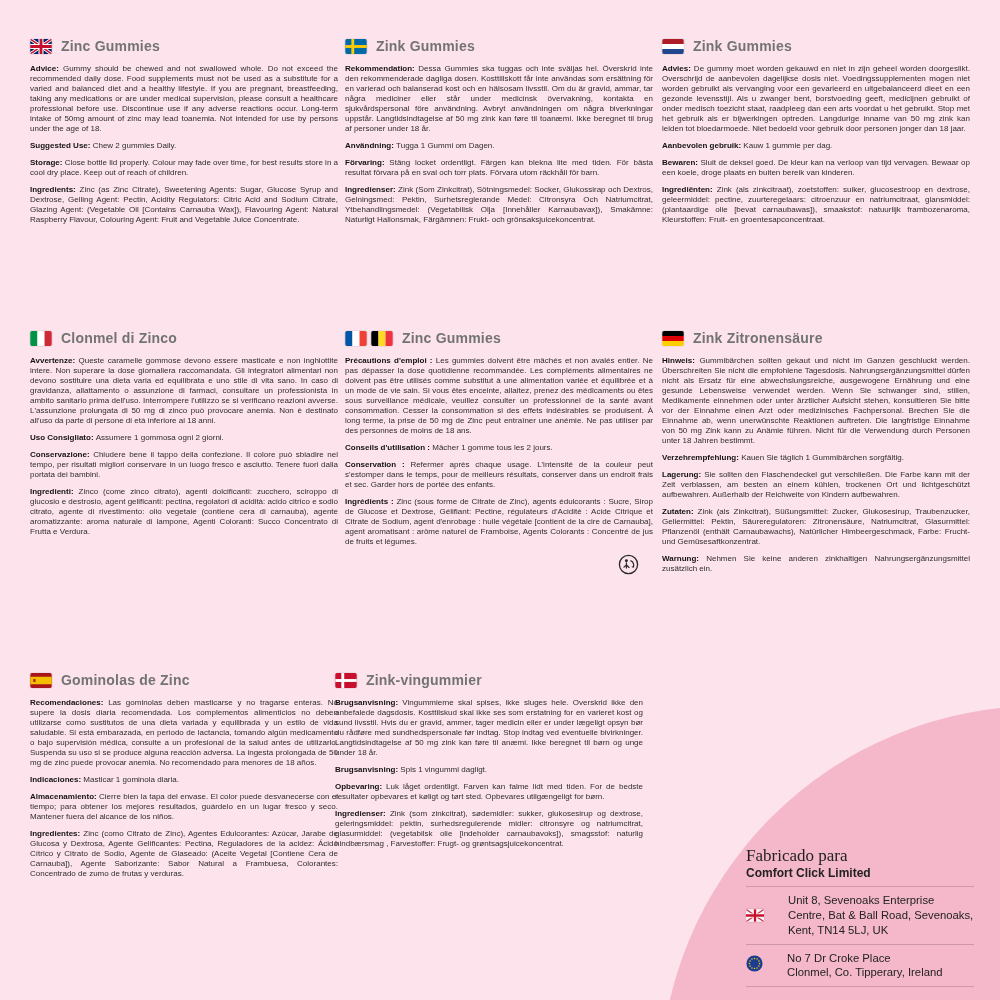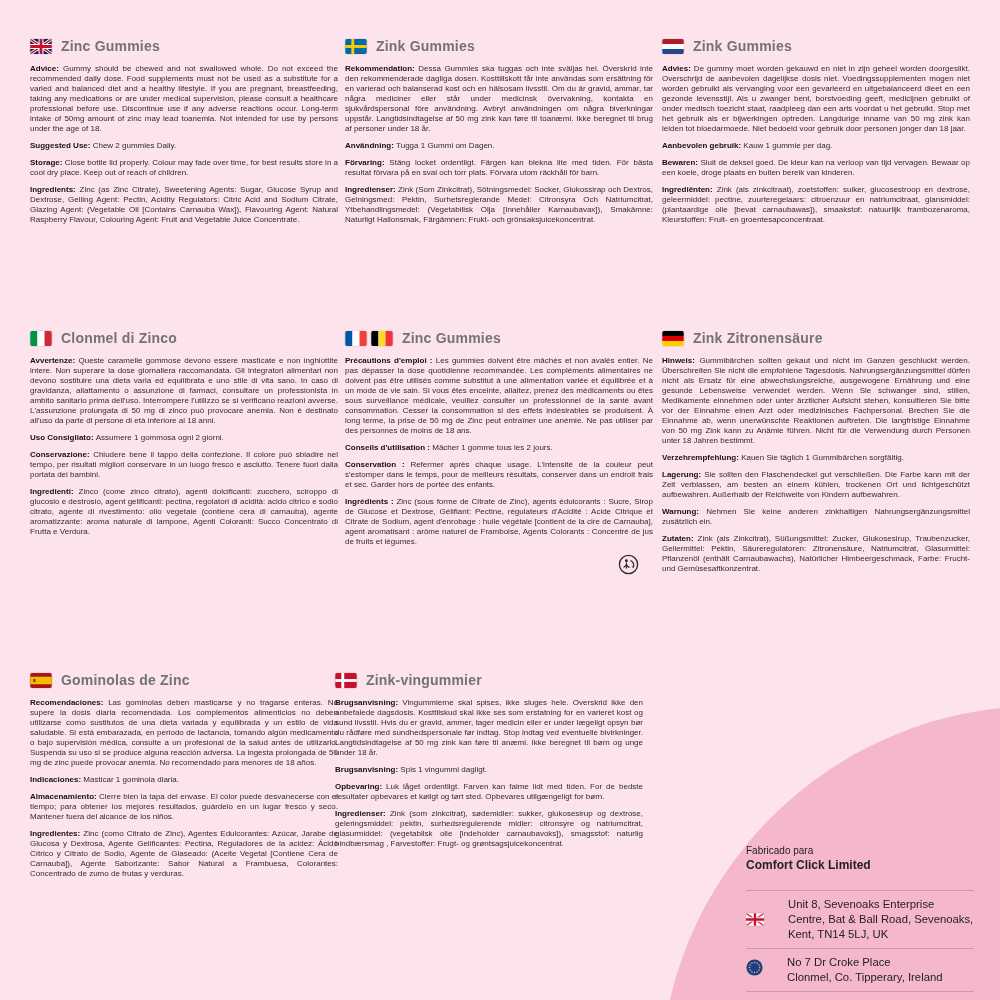--- a/index.html
+++ b/index.html
@@ -18,22 +18,22 @@
   .label-sec { position:absolute; width:308px; }
   .sec-head { display:flex; align-items:center; gap:9px; margin-bottom:10px; }
   .sec-head h2 { font-size:14px; font-weight:bold; color:#737373; letter-spacing:.2px; }
   .flag { display:inline-flex; border-radius:2px; overflow:hidden; box-shadow:0 0 0 .5px rgba(0,0,0,.10); flex:0 0 auto; }
   .flag svg { display:block; }
   .flag-pair { display:flex; gap:4px; align-items:center; }
   .para { font-size:8px; line-height:1.25; text-align:justify; margin-bottom:7px; color:#2f2d2e; }
   .para b { color:#141214; }
   .triman-row { display:flex; justify-content:flex-end; padding-right:14px; margin-top:1px; }
   .manu { position:absolute; left:746px; top:845px; width:228px; color:#222; }
-  .manu .made-for { font-size:10px; line-height:1.25; }
-  .manu .company { font-size:12px; font-weight:bold; line-height:1.3; margin-bottom:17px; }
+  .manu .made-for { font-size:17px; line-height:1.25;font-family:Liberation Serif, serif; }
+  .manu .company { font-size:12px; font-weight:bold; line-height:1.3; margin-bottom:4px; }
   .manu .divider { border-top:1px solid rgba(70,35,50,.22); margin:4px 0; }
   .addr-row { display:flex; gap:24px; align-items:center; padding:2px 0; }
   .addr-flag { flex:0 0 auto; }
   .addr-text { font-size:11.3px; line-height:1.32; }
   .site { font-size:13px; margin-top:10px; color:#0f172a; }
   .site b { font-weight:bold; }
 </style>
 </head>
 <body style="--bg: #fce3ec; --circle: #f5b8ca; --txt: #2f2d2e;">
 
@@ -164,22 +164,22 @@
           <rect y="14" width="60" height="14" fill="#DD0000"></rect>
           <rect y="28" width="60" height="14" fill="#FFCE00"></rect>
         </svg>
     </span>
     <h2>Zink Zitronensäure</h2>
   </header>
   <div>
       <p class="para"><b>Hinweis: </b>Gummibärchen sollten gekaut und nicht im Ganzen geschluckt werden. Überschreiten Sie nicht die empfohlene Tagesdosis. Nahrungsergänzungsmittel dürfen nicht als Ersatz für eine abwechslungsreiche, ausgewogene Ernährung und eine gesunde Lebensweise verwendet werden. Wenn Sie schwanger sind, stillen, Medikamente einnehmen oder unter ärztlicher Aufsicht stehen, konsultieren Sie bitte vor der Einnahme einen Arzt oder medizinisches Fachpersonal. Brechen Sie die Einnahme ab, wenn unerwünschte Reaktionen auftreten. Die langfristige Einnahme von 50 mg Zink kann zu Anämie führen. Nicht für die Verwendung durch Personen unter 18 Jahren bestimmt.</p>
       <p class="para"><b>Verzehrempfehlung: </b>Kauen Sie täglich 1 Gummibärchen sorgfältig.</p>
       <p class="para"><b>Lagerung: </b>Sie sollten den Flaschendeckel gut verschließen. Die Farbe kann mit der Zeit verblassen, am besten an einem kühlen, trockenen Ort und lichtgeschützt aufbewahren. Außerhalb der Reichweite von Kindern aufbewahren.</p>
+      <p class="para"><b>Zutaten: </b>Zink (als Zinkcitrat), Süßungsmittel: Zucker, Glukosesirup, Traubenzucker, Geliermittel: Pektin, Säureregulatoren: Zitronensäure, Natriumcitrat, Glasurmittel: Pflanzenöl (enthält Carnaubawachs), Natürlicher Himbeergeschmack, Farbe: Frucht- und Gemüsesaftkonzentrat.</p>
       <p class="para"><b>Warnung: </b>Nehmen Sie keine anderen zinkhaltigen Nahrungsergänzungsmittel zusätzlich ein.</p>
-      <p class="para"><b>Zutaten: </b>Zink (als Zinkcitrat), Süßungsmittel: Zucker, Glukosesirup, Traubenzucker, Geliermittel: Pektin, Säureregulatoren: Zitronensäure, Natriumcitrat, Glasurmittel: Pflanzenöl (enthält Carnaubawachs), Natürlicher Himbeergeschmack, Farbe: Frucht- und Gemüsesaftkonzentrat.</p>
     </div>
 </section>
 
 <section class="label-sec" style="left:30px;top:672px">
   <header class="sec-head">
     <span class="flag">
       <svg viewBox="0 0 60 42" width="22" height="15">
           <rect width="60" height="42" fill="#AA151B"></rect>
           <rect y="10.5" width="60" height="21" fill="#F1BF00"></rect>
           <rect x="8" y="17" width="7" height="8" rx="1.5" fill="#AA151B" opacity=".85"></rect>

